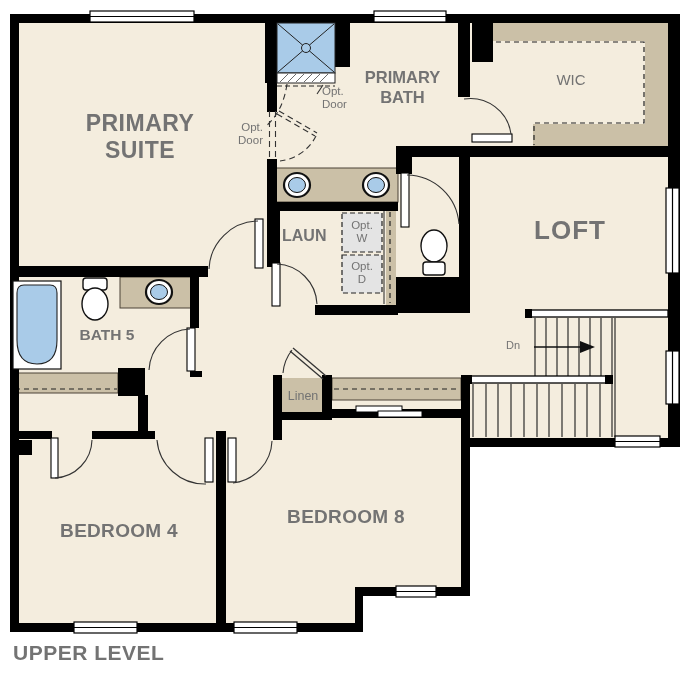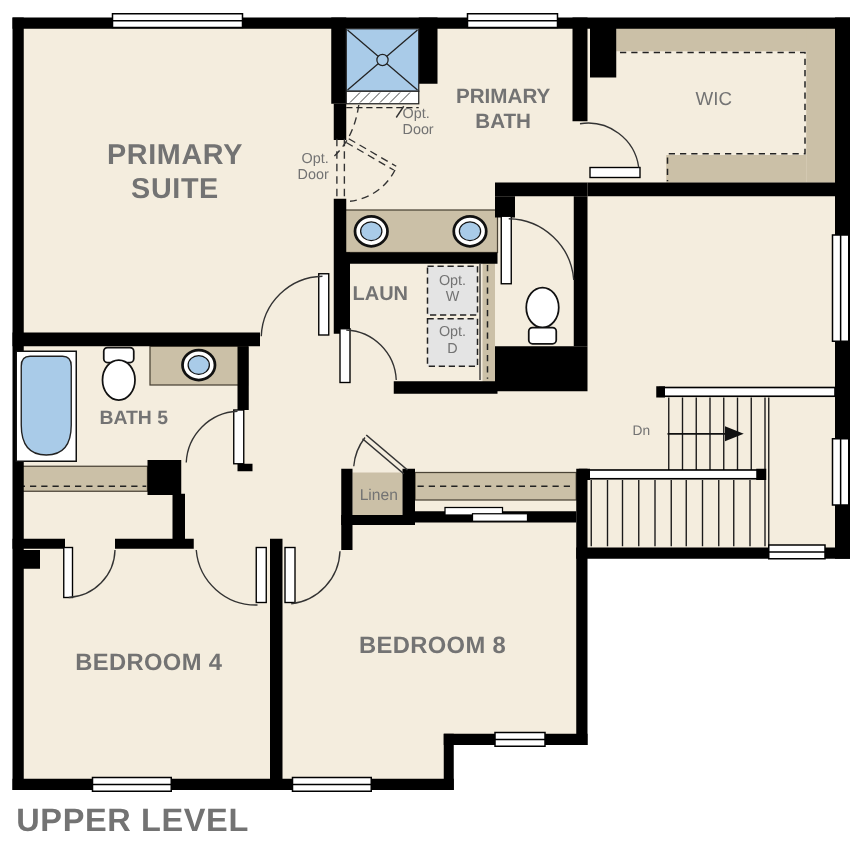--- a/index.html
+++ b/index.html
@@ -14,21 +14,21 @@
   .t-suite{font-size:23px;line-height:27px;letter-spacing:.5px;}
   .t-bath1{font-size:16.5px;line-height:20px;}
   .t-wic{font-size:15px;text-align:center;}
   .t-loft{font-size:26px;letter-spacing:1px;}
   .t-laun{font-size:16px;}
   .t-bath2{font-size:15.5px;}
   .t-bed{font-size:19px;letter-spacing:.3px;}
   .t-linen{font-size:12.5px;}
   .t-opt{font-size:11.5px;line-height:13px;}
   .t-dn{font-size:11px;}
-  .t-title{font-size:26px;letter-spacing:.5px;text-align:right;}
+  .t-title{font-size:21px;letter-spacing:.5px;text-align:right;}
 </style>
 </head>
 <body>
 
 <div id="plan">
 <svg width="687" height="687" viewBox="0 0 687 687">
 
   <path d="M14 18 H676 V443 H466 V591 H359 V628 H14 Z" fill="#f4edde"></path>
 
   <g fill="#cbc0a7" stroke="#4a4336" stroke-width="1">
@@ -255,20 +255,21 @@
 
   <div class="lbl b ctr t-suite" style="left:25px;top:110px;width:230px;">PRIMARY
 SUITE</div>
   <div class="lbl rt t-opt" style="left:198px;top:121px;width:65px;">Opt.
 Door</div>
   <div class="lbl t-opt" style="left:322px;top:85px;width:60px;">Opt.
 Door</div>
   <div class="lbl b ctr t-bath1" style="left:345px;top:67px;width:115px;">PRIMARY
 BATH</div>
   <div class="lbl ctr t-wic" style="left:540px;top:71px;width:62px;">WIC</div>
+  <div class="lbl b ctr t-loft" style="left:510px;top:215px;width:120px;">LOFT</div>
   <div class="lbl b t-laun" style="left:282px;top:227px;">LAUN</div>
   <div class="lbl ctr t-opt" style="left:342px;top:219px;width:40px;">Opt.
 W</div>
   <div class="lbl ctr t-opt" style="left:342px;top:260px;width:40px;">Opt.
 D</div>
   <div class="lbl b ctr t-bath2" style="left:68px;top:326px;width:78px;">BATH 5</div>
   <div class="lbl ctr t-linen" style="left:284px;top:389px;width:38px;">Linen</div>
   <div class="lbl t-dn" style="left:506px;top:339px;">Dn</div>
   <div class="lbl b ctr t-bed" style="left:33px;top:520px;width:172px;">BEDROOM 4</div>
   <div class="lbl b ctr t-bed" style="left:260px;top:506px;width:172px;">BEDROOM 8</div>

